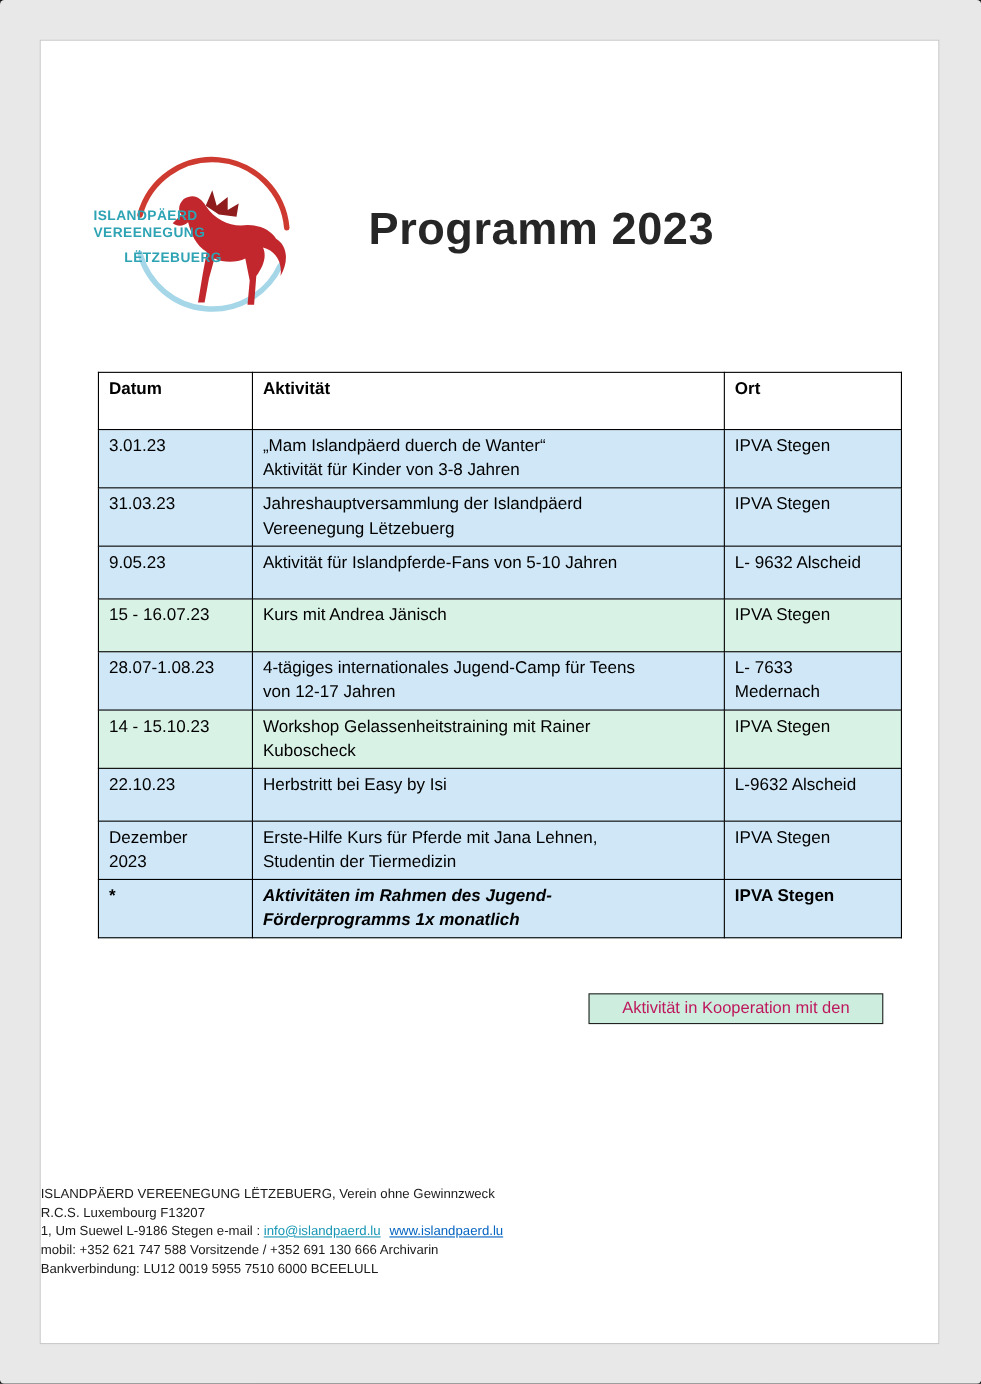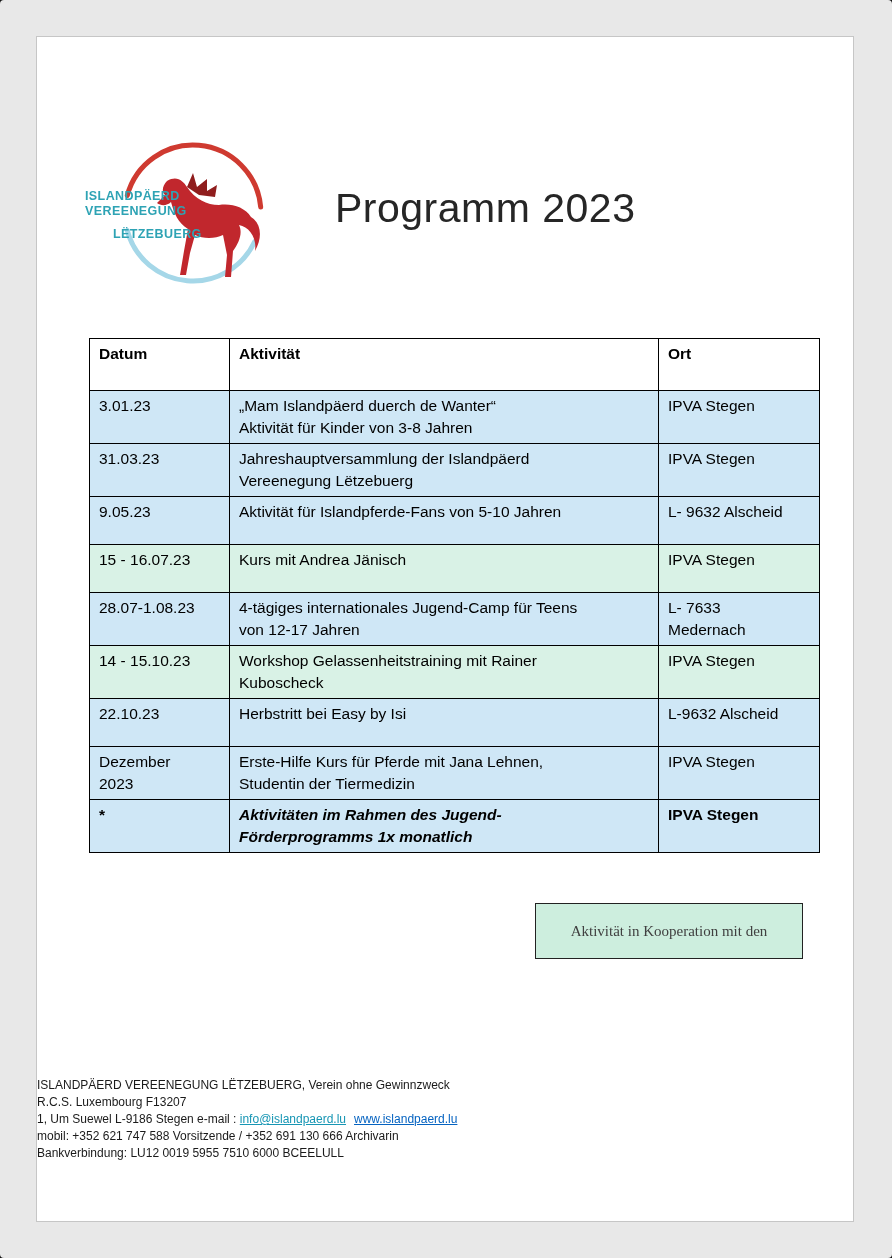--- a/index.html
+++ b/index.html
@@ -16,21 +16,21 @@
   
   .logo{position:absolute;left:44px;top:100px;width:220px;height:170px;}
   .logo svg{position:absolute;left:0;top:0;}
   .logo-line{position:absolute;color:var(--teal);font-weight:bold;letter-spacing:.4px;font-size:12.5px;white-space:nowrap;}
   .logo-l1{left:4px;top:52px;}
   .logo-l2{left:4px;top:67px;}
   .logo-l3{left:32px;top:90px;}
   
   .title{
     position:absolute;left:298px;top:148px;margin:0;
-    font-size:41px;font-weight:400;color:#262626;letter-spacing:.5px;
+    font-size:41px;font-weight:700;color:#262626;letter-spacing:.5px;
   }
   
   table.program{
     position:absolute;left:52px;top:301px;width:730px;
     border-collapse:collapse;table-layout:fixed;
   }
   col.w-datum{width:140px;} col.w-akt{width:429px;} col.w-ort{width:161px;}
   .program th,.program td{
     border:1px solid #000;box-sizing:border-box;
     padding:4px 9px;text-align:left;vertical-align:top;
@@ -41,21 +41,21 @@
   .program tbody tr{height:48px;}
   .program td{white-space:pre-line;}
   tr.hl-blue td{background:var(--row-blue);}
   tr.hl-green td{background:var(--row-green);}
   tr.emph td{font-weight:bold;}
   tr.emph td.c-akt{font-style:italic;}
   
   .legend{
     position:absolute;left:498px;top:866px;width:268px;
     background:var(--legend-bg);border:1px solid #222;box-sizing:border-box;
-    text-align:center;font-size:15px;line-height:22px;color:#404040;padding:16px 4px;font-family:Liberation Serif, serif;
+    text-align:center;font-size:15px;line-height:22px;color:#be185d;padding:2px 4px;
   }
   
   .footer{
     position:absolute;left:0;right:0;top:1040px;
     font-size:12px;line-height:17px;color:#1a1a1a;
   }
   .footer a{text-decoration:underline;}
   a.email{color:var(--link-email);}
   a.web{color:var(--link-web);}
   .gap{display:inline-block;width:8px;}

